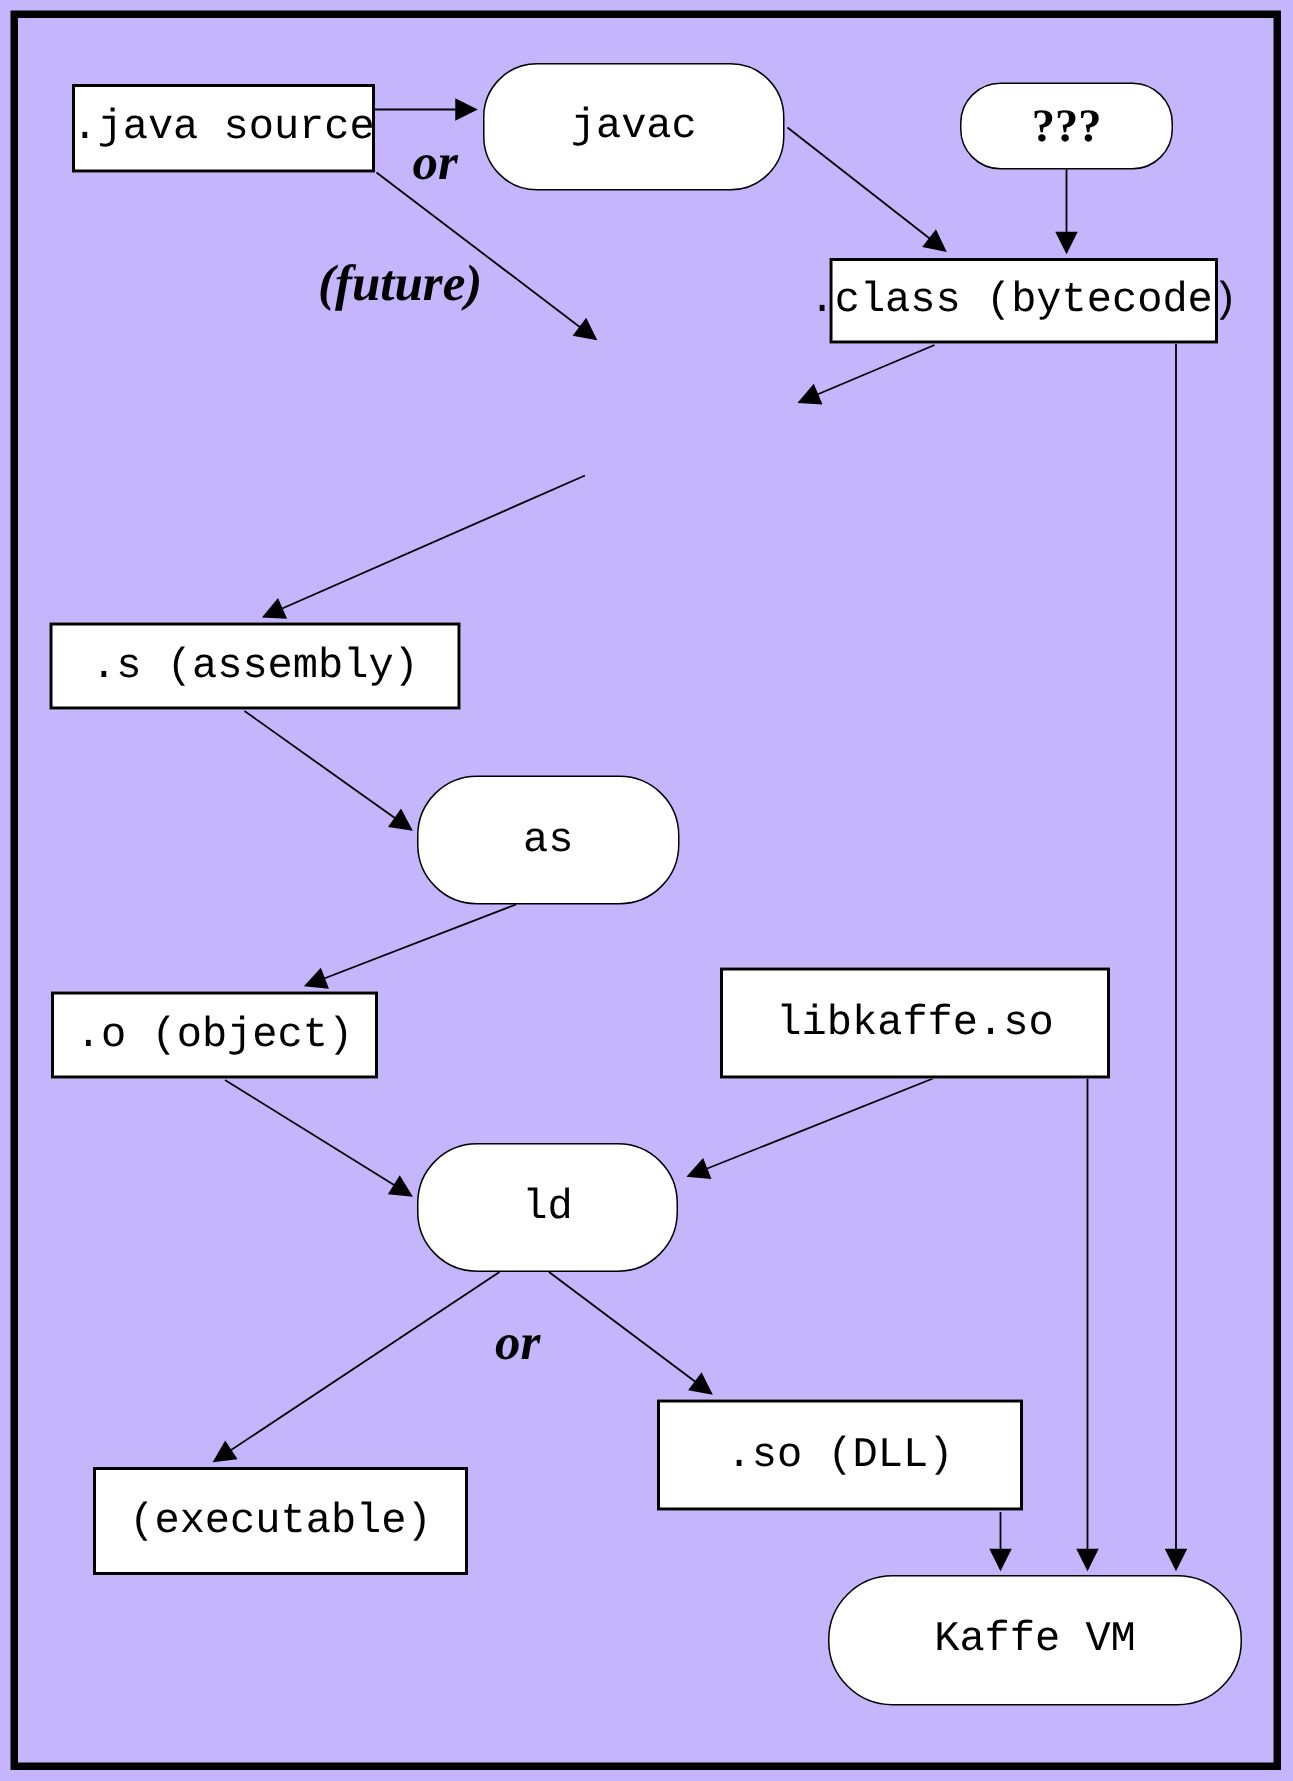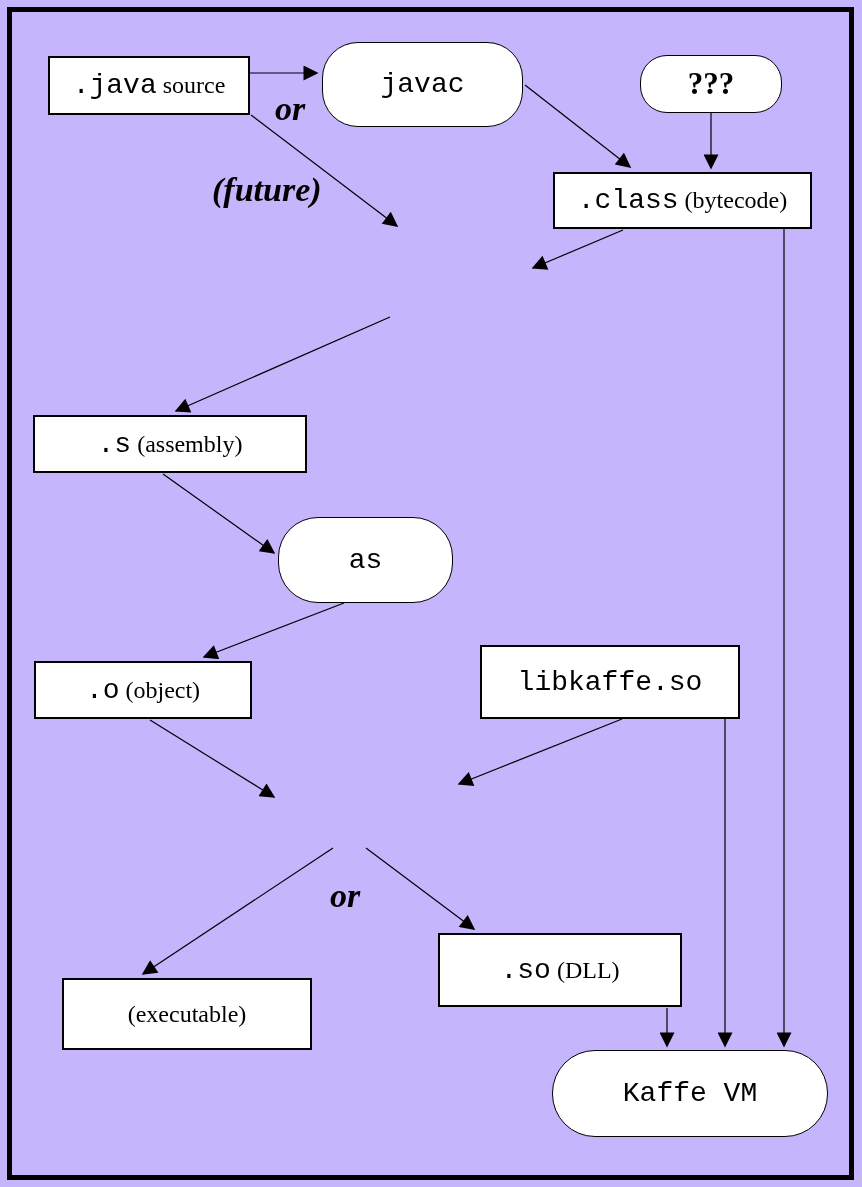--- a/index.html
+++ b/index.html
@@ -5,21 +5,21 @@
   html,body{margin:0;padding:0;background:#ffffff;}
   #page{position:relative;width:862px;height:1187px;background:#c4b5fd;
         font-family:"Liberation Serif",serif;color:#000;overflow:hidden;}
   #frame{position:absolute;left:7px;top:7px;right:8px;bottom:7px;
          border:5px solid #000;}
   .node{position:absolute;display:flex;align-items:center;justify-content:center;
         background:#fff;box-sizing:border-box;white-space:pre;}
   .rect{border:2px solid #000;}
   .round{border:1.5px solid #000;}
   .mono{font-family:"Liberation Mono","DejaVu Sans Mono",monospace;font-size:28px;}
-  .serif{font-family:Liberation Serif, serif;font-size:24px;}
+  .serif{font-family:Liberation Mono, monospace;font-size:28px;}
   .qqq{font-family:"Liberation Serif",serif;font-weight:bold;font-size:31px;}
   .annot{position:absolute;font-family:"Liberation Serif",serif;
          font-weight:bold;font-style:italic;font-size:34px;white-space:pre;}
   svg#wires{position:absolute;left:0;top:0;}
   svg#wires line{stroke:#000;stroke-width:1.2;}
 </style>
 </head>
 <body>
 
 <div id="page">
@@ -74,20 +74,23 @@
   </div>
 
   <div class="node rect" style="left:34px;top:661px;width:218px;height:58px;">
     <span class="mono">.o</span><span class="serif"> (object)</span>
   </div>
 
   <div class="node rect" style="left:480px;top:645px;width:260px;height:74px;">
     <span class="mono">libkaffe.so</span>
   </div>
 
+  <div class="node round" style="left:278px;top:762px;width:174px;height:86px;border-radius:40px;">
+    <span class="mono">ld</span>
+  </div>
 
   <div class="node rect" style="left:62px;top:978px;width:250px;height:72px;">
     <span class="serif">(executable)</span>
   </div>
 
   <div class="node rect" style="left:438px;top:933px;width:244px;height:74px;">
     <span class="mono">.so</span><span class="serif"> (DLL)</span>
   </div>
 
   <div class="node round" style="left:552px;top:1050px;width:276px;height:87px;border-radius:43px;">

